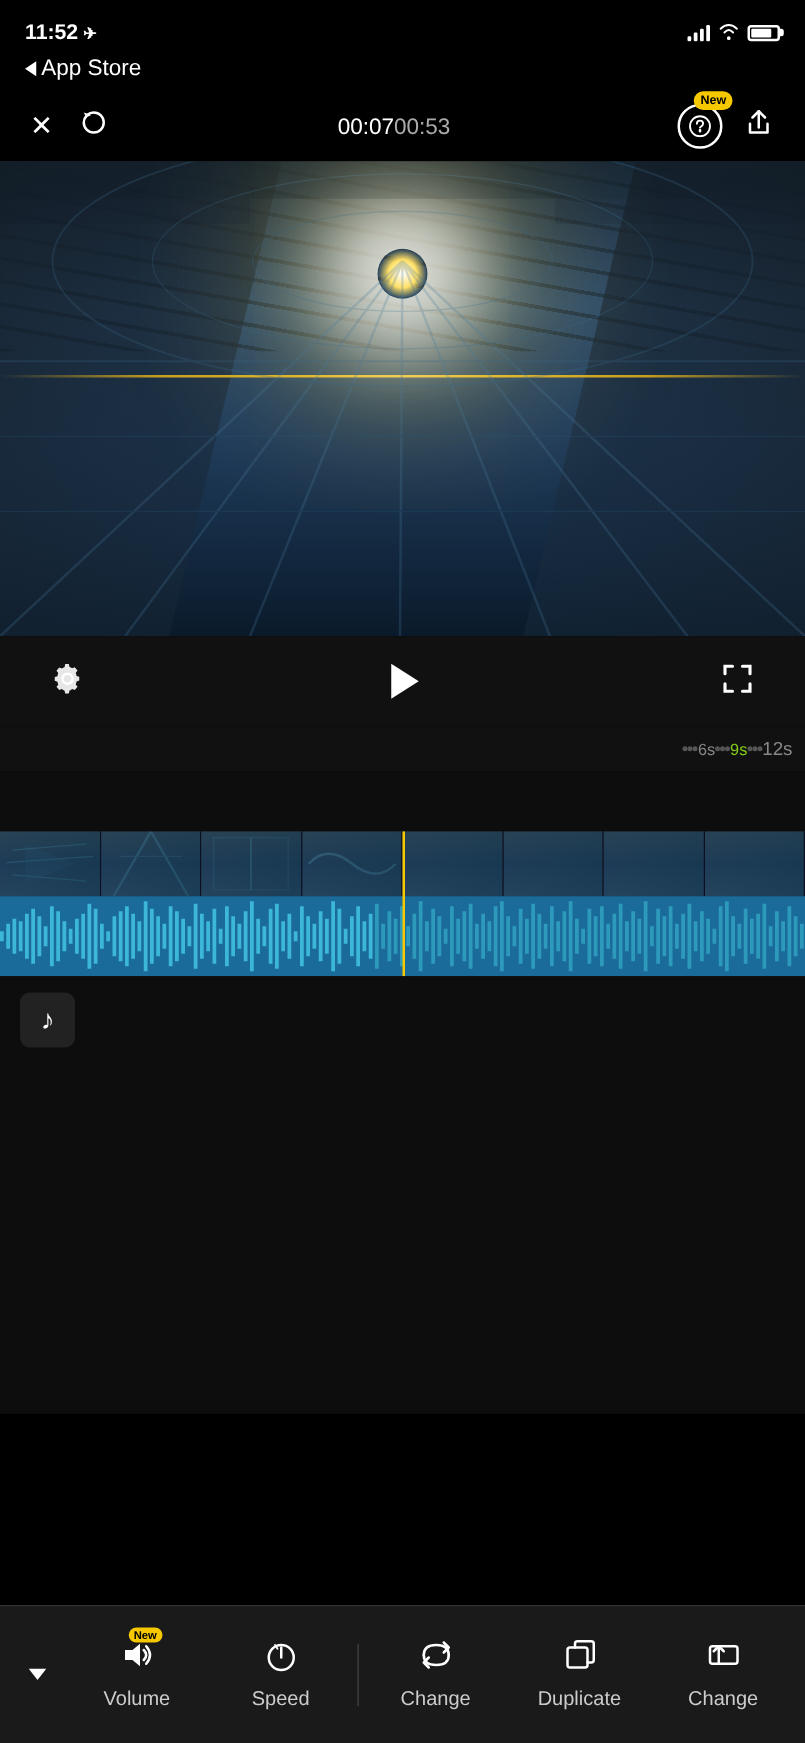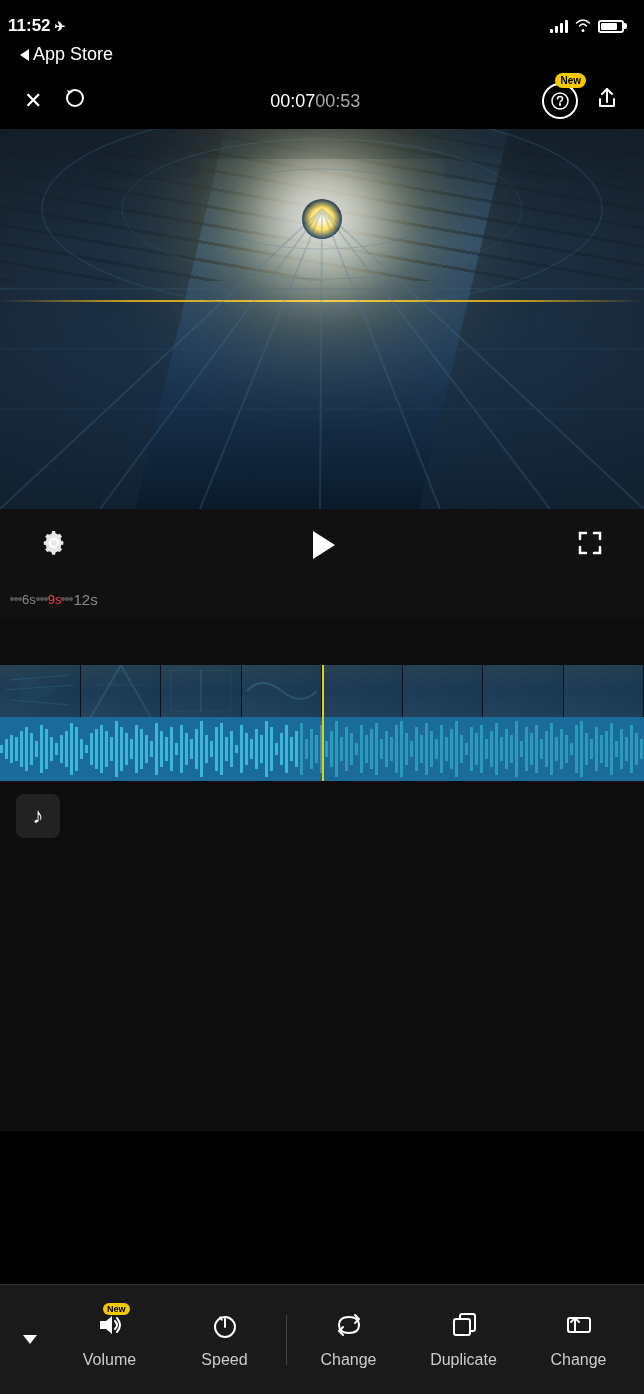--- a/index.html
+++ b/index.html
@@ -11,21 +11,21 @@
       font-family: -apple-system, BlinkMacSystemFont, 'Helvetica Neue', sans-serif;
       color: #fff;
       overflow-x: hidden;
     }
 
     
     .status-bar {
       display: flex;
       justify-content: space-between;
       align-items: center;
-      padding: 12px 20px 4px 8px;
+      padding: 12px 20px 4px 20px;
       height: 44px;
       text-align: right;
     }
     .status-time {
       font-size: 17px;
       font-weight: 600;
       display: flex;
       align-items: center;
       gap: 4px;
     }
@@ -549,29 +549,29 @@
       <polyline points="18,4 24,4 24,10"></polyline>
       <polyline points="24,18 24,24 18,24"></polyline>
       <polyline points="10,24 4,24 4,18"></polyline>
     </svg>
   </div>
 </div>
 
 <div class="timeline-ruler">
   <div style="display:flex;align-items:center;width:100%;position:relative;height:20px;">
 
-    <div style="display:flex;align-items:center;width:100%;justify-content:flex-start;">
+    <div style="display:flex;align-items:center;width:100%;justify-content:flex-end;">
       <div class="ruler-dot"></div>
       <div class="ruler-dot"></div>
       <div class="ruler-dot"></div>
       <span style="font-size:13px;color:#888;">6s</span>
       <div class="ruler-dot"></div>
       <div class="ruler-dot"></div>
       <div class="ruler-dot"></div>
-      <span style="font-size:13px;color:#ef4444;">9s</span>
+      <span style="font-size:13px;color:#84cc16;">9s</span>
       <div class="ruler-dot"></div>
       <div class="ruler-dot"></div>
       <div class="ruler-dot"></div>
       <span style="font-size:15px;color:#888;">12s</span>
     </div>
   </div>
 </div>
 
 <div class="tracks-wrapper">
 

